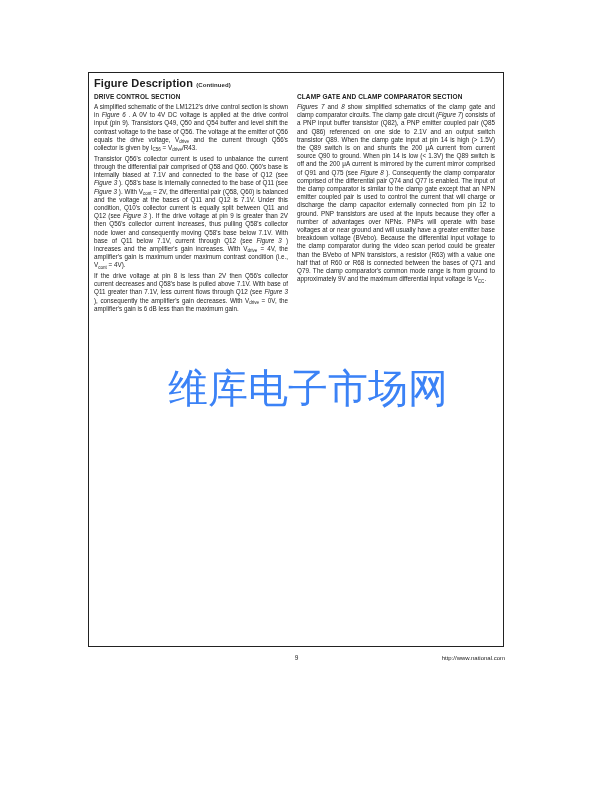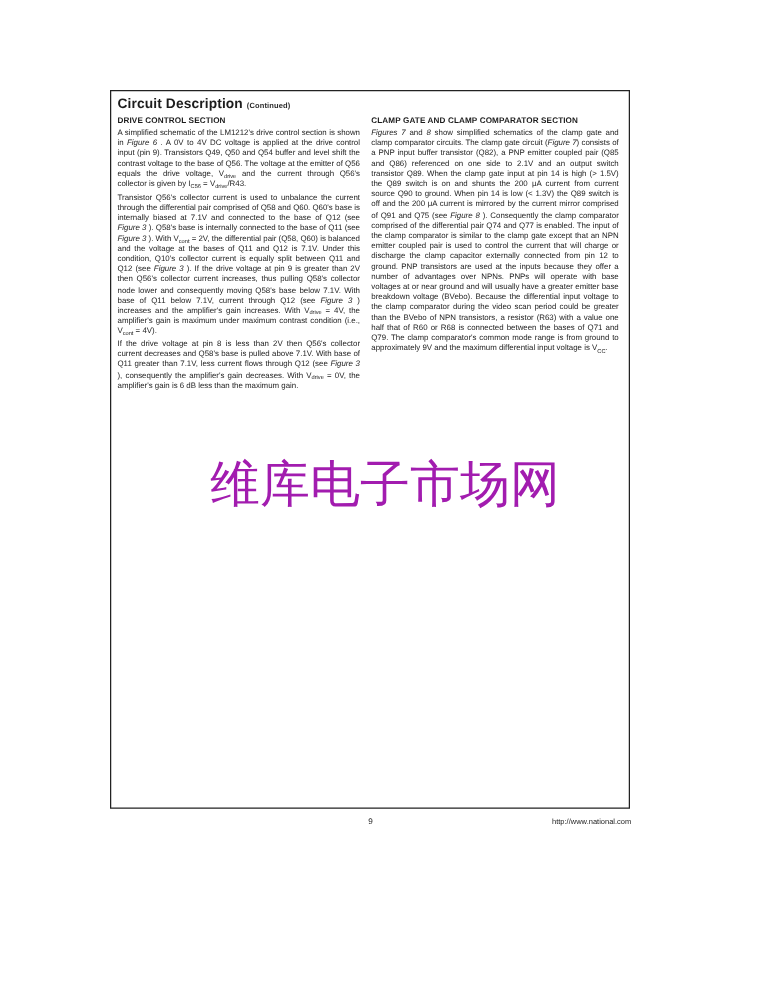--- a/index.html
+++ b/index.html
@@ -72,21 +72,21 @@
     top: 0.28em;
     line-height: 0;
   }
   .watermark {
     position: absolute;
     left: 168px;
     top: 366px;
     width: 280px;
     font-size: 40px;
     line-height: 44px;
-    color: #a21caf;
+    color: #3b82f6;
     letter-spacing: 0px;
     white-space: nowrap;
     z-index: 1;
     font-family: "Liberation Sans", sans-serif;
     user-select: none;
   }
   .footer-row {
     position: absolute;
     left: 88px;
     top: 654px;
@@ -112,21 +112,21 @@
 </head>
 <body>
 
 <div class="sheet">
 
   <div class="watermark">维库电子市场网</div>
 
   <div class="page-frame">
     <div class="frame-inner">
 
-      <h1 class="doc-title"><span>Circuit Description</span> <span class="continued">(Continued)</span></h1>
+      <h1 class="doc-title"><span>Figure Description</span> <span class="continued">(Continued)</span></h1>
 
       <div class="columns">
 
         <div class="col col-left">
           <h2 class="sec-heading">DRIVE CONTROL SECTION</h2>
           <p>A simplified schematic of the LM1212's drive control section is shown in <i>Figure 6</i> . A 0V to 4V DC voltage is applied at the drive control input (pin 9). Transistors Q49, Q50 and Q54 buffer and level shift the contrast voltage to the base of Q56. The voltage at the emitter of Q56 equals the drive voltage, V<sub>drive</sub> and the current through Q56's collector is given by I<sub>C56</sub> = V<sub>drive</sub>/R43.</p>
           <p>Transistor Q56's collector current is used to unbalance the current through the differential pair comprised of Q58 and Q60. Q60's base is internally biased at 7.1V and connected to the base of Q12 (see <i>Figure 3</i> ). Q58's base is internally connected to the base of Q11 (see <i>Figure 3</i> ). With V<sub>cont</sub> = 2V, the differential pair (Q58, Q60) is balanced and the voltage at the bases of Q11 and Q12 is 7.1V. Under this condition, Q10's collector current is equally split between Q11 and Q12 (see <i>Figure 3</i> ). If the drive voltage at pin 9 is greater than 2V then Q56's collector current increases, thus pulling Q58's collector node lower and consequently moving Q58's base below 7.1V. With base of Q11 below 7.1V, current through Q12 (see <i>Figure 3</i> ) increases and the amplifier's gain increases. With V<sub>drive</sub> = 4V, the amplifier's gain is maximum under maximum contrast condition (i.e., V<sub>cont</sub> = 4V).</p>
           <p>If the drive voltage at pin 8 is less than 2V then Q56's collector current decreases and Q58's base is pulled above 7.1V. With base of Q11 greater than 7.1V, less current flows through Q12 (see <i>Figure 3</i> ), consequently the amplifier's gain decreases. With V<sub>drive</sub> = 0V, the amplifier's gain is 6 dB less than the maximum gain.</p>
         </div>
 

